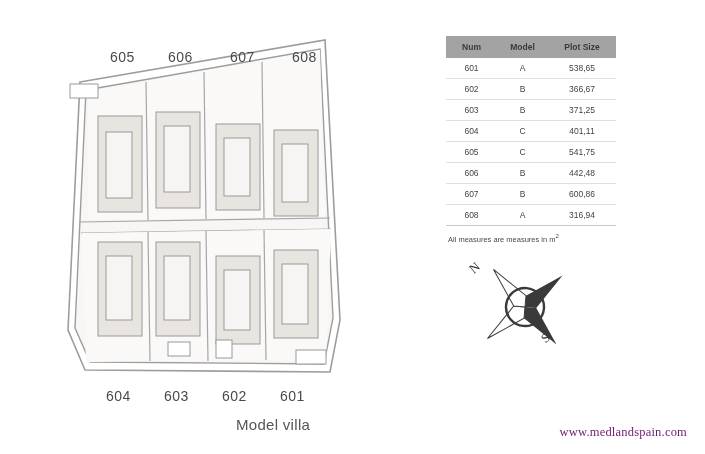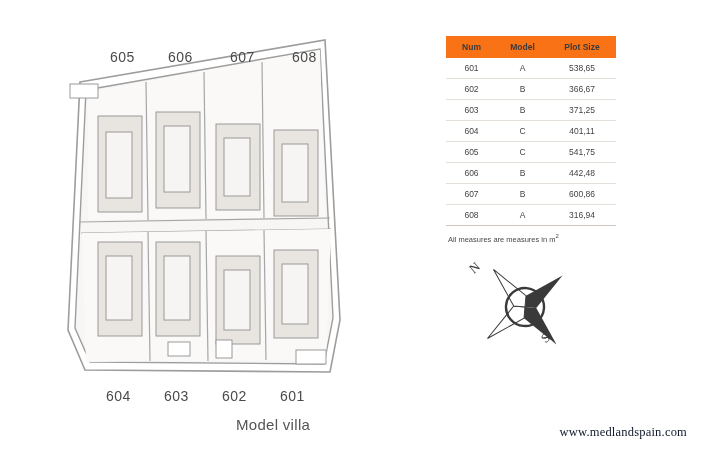--- a/index.html
+++ b/index.html
@@ -53,21 +53,21 @@
     top: 36px;
     width: 170px;
   }
   table.plots {
     border-collapse: collapse;
     width: 100%;
     font-size: 8.5px;
     color: #3d3d3d;
   }
   table.plots thead th {
-    background: #f97316;
+    background: #a3a3a3;
     font-size: 8.5px;
     font-weight: bold;
     padding: 6px 4px;
     text-align: center;
     border: none;
     color: #3a3a3a;
   }
   table.plots tbody td {
     padding: 5px 4px;
     text-align: center;
@@ -114,21 +114,21 @@
     top: 78px;
     transform: rotate(-40deg);
   }
 
   
   .watermark {
     position: absolute;
     right: 18px;
     bottom: 14px;
     font-size: 12.5px;
-    color: #0f172a;
+    color: #701a75;
     font-family: "Liberation Serif", serif;
     letter-spacing: 0.2px;
   }
 </style>
 </head>
 <body>
 
 <div class="page">
 
   <div class="map-area">

